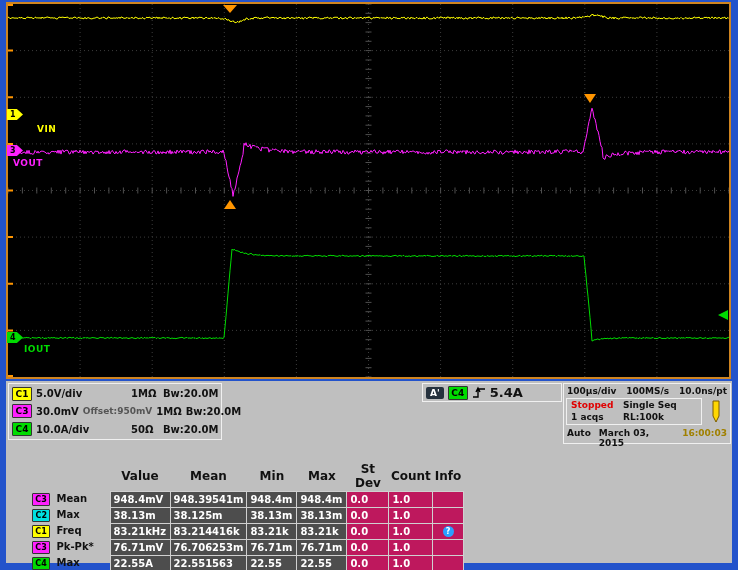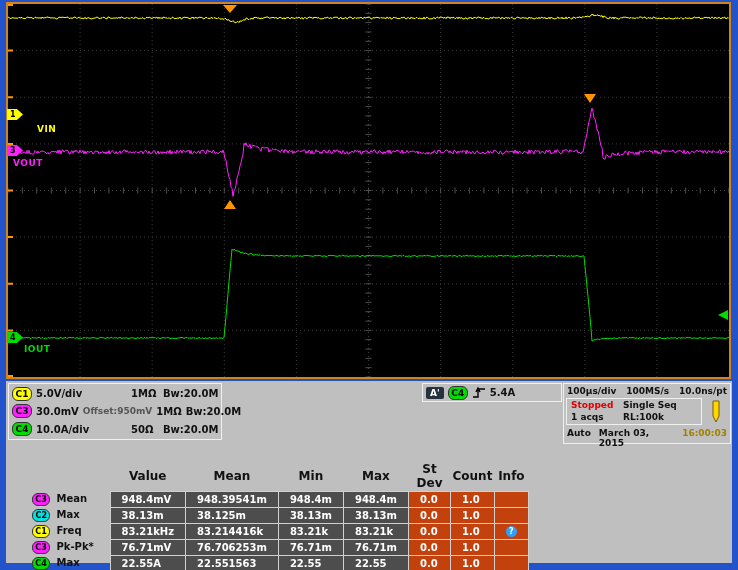--- a/index.html
+++ b/index.html
@@ -26,52 +26,52 @@
   .m3{top:141px;background:var(--ch3)}
   .m4{top:328px;background:var(--ch4)}
 
   
   .bottom-panel{position:absolute;left:6px;top:381px;width:726px;height:182px;background:var(--panel)}
   .box{position:absolute;border:1px solid #f0f0f0}
 
   .ch-readouts{left:2px;top:2px;width:214px;height:57px;padding:1px 3px;
                display:flex;flex-direction:column;justify-content:space-around}
   .ch-row{display:flex;align-items:center;gap:4px;font-size:10px;font-weight:bold;color:#111;height:17px}
-  .badge{display:inline-block;min-width:20px;text-align:center;border-radius:6px;font-size:9px;
+  .badge{display:inline-block;min-width:20px;text-align:center;border-radius:1px;font-size:9px;
          font-weight:bold;color:#000;padding:1px 2px;border:1px solid #333;line-height:10px;background:#888}
   .badge-sm{min-width:18px;font-size:8px;padding:0 2px;line-height:11px}
   .scale{width:60px}
   .offset{flex:1;color:#555;font-size:9px}
   .imp{width:28px}
   .bw{width:55px}
 
   .trig-box{left:416px;top:2px;width:140px;height:19px;display:flex;align-items:center;gap:4px;padding:0 3px}
   .abadge{background:#25313d;color:#fff;font-size:9px;font-weight:bold;padding:1px 4px;border-radius:2px}
-  .trig-level{font-size:10px;font-weight:bold;color:#111}
+  .trig-level{font-size:13px;font-weight:bold;color:#111}
 
   .right-box{left:557px;top:2px;width:168px;height:61px;font-size:9px;color:#111}
   .rrow1{display:flex;justify-content:space-between;padding:2px 3px;font-weight:bold}
   .rmid{display:flex}
   .sub-box{border:1px solid #f0f0f0;width:136px;margin-left:2px}
   .srow{display:flex;padding:1px 4px;font-weight:bold}
   .stopped{color:#e00000;width:52px}
   .acqs{width:52px}
   .rrow4{display:flex;gap:8px;padding:3px 3px 0 3px;font-weight:bold}
   .timestamp{color:#a08000;margin-left:auto}
   .acq-icon{flex:1;display:flex;align-items:flex-start;justify-content:center;padding-top:1px}
 
   
   .meas-table{position:absolute;left:24px;top:80px;border-collapse:collapse;font-size:10px;table-layout:fixed}
   .meas-table th{font-weight:bold;color:#111;text-align:center;height:14px;padding:1px 2px;font-size:12px}
-  .meas-table td{height:16px;padding:0 11px;border:1px solid #d0d0d0;color:#fff;font-weight:bold;
+  .meas-table td{height:16px;padding:0 3px;border:1px solid #d0d0d0;color:#fff;font-weight:bold;
                  white-space:nowrap;overflow:hidden}
   td.label-cell{border:none;background:transparent;color:#111;padding:0 2px}
   .mname{margin-left:3px;font-weight:bold}
   td.val{background:#4d4d4d}
-  td.dark{background:#c2410c}
+  td.dark{background:#be185d}
   .info-icon{display:none;width:11px;height:11px;border-radius:50%;background:#2aa0ff;color:#fff;
              font-size:8px;font-weight:bold;align-items:center;justify-content:center;margin:0 auto}
   .info-icon.show{display:flex}
 </style>
 </head>
 <body>
 
 <div class="waveform-frame">
   <svg width="721" height="373">
       <path d="M72.1 0 V373 M144.2 0 V373 M216.3 0 V373 M288.4 0 V373 M360.5 0 V373 M432.6 0 V373 M504.7 0 V373 M576.8 0 V373 M648.9 0 V373 M0 46.6 H721 M0 93.3 H721 M0 139.9 H721 M0 186.5 H721 M0 233.1 H721 M0 279.8 H721 M0 326.4 H721 " stroke="#3c3c3c" stroke-dasharray="1 3" fill="none"></path>

